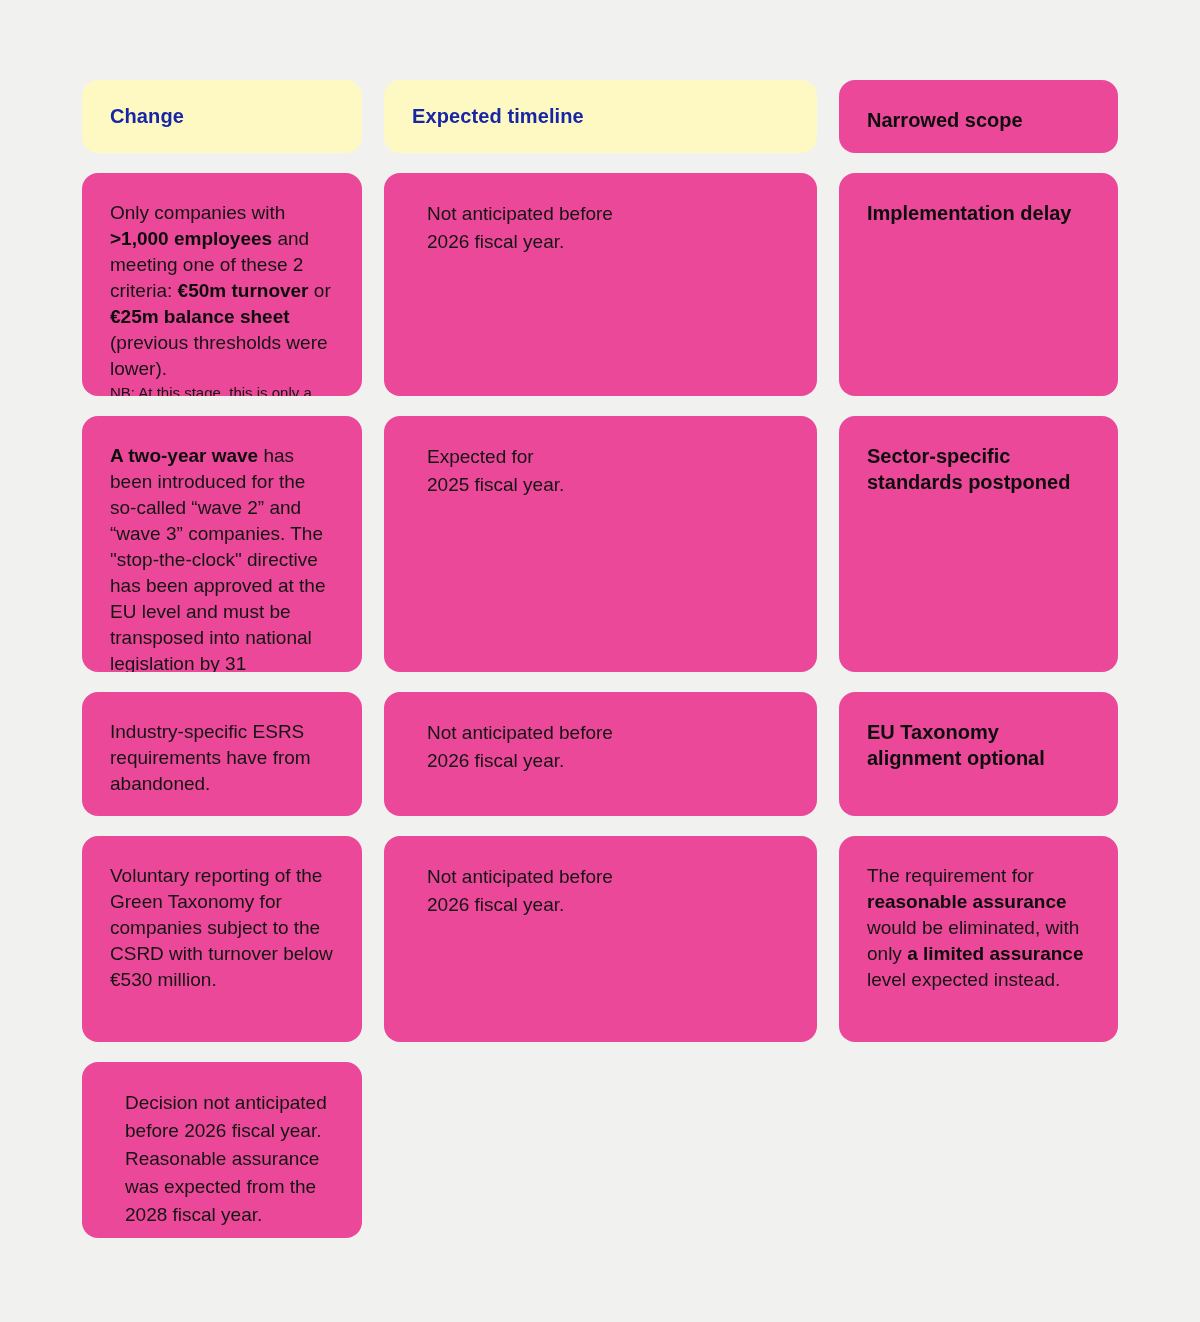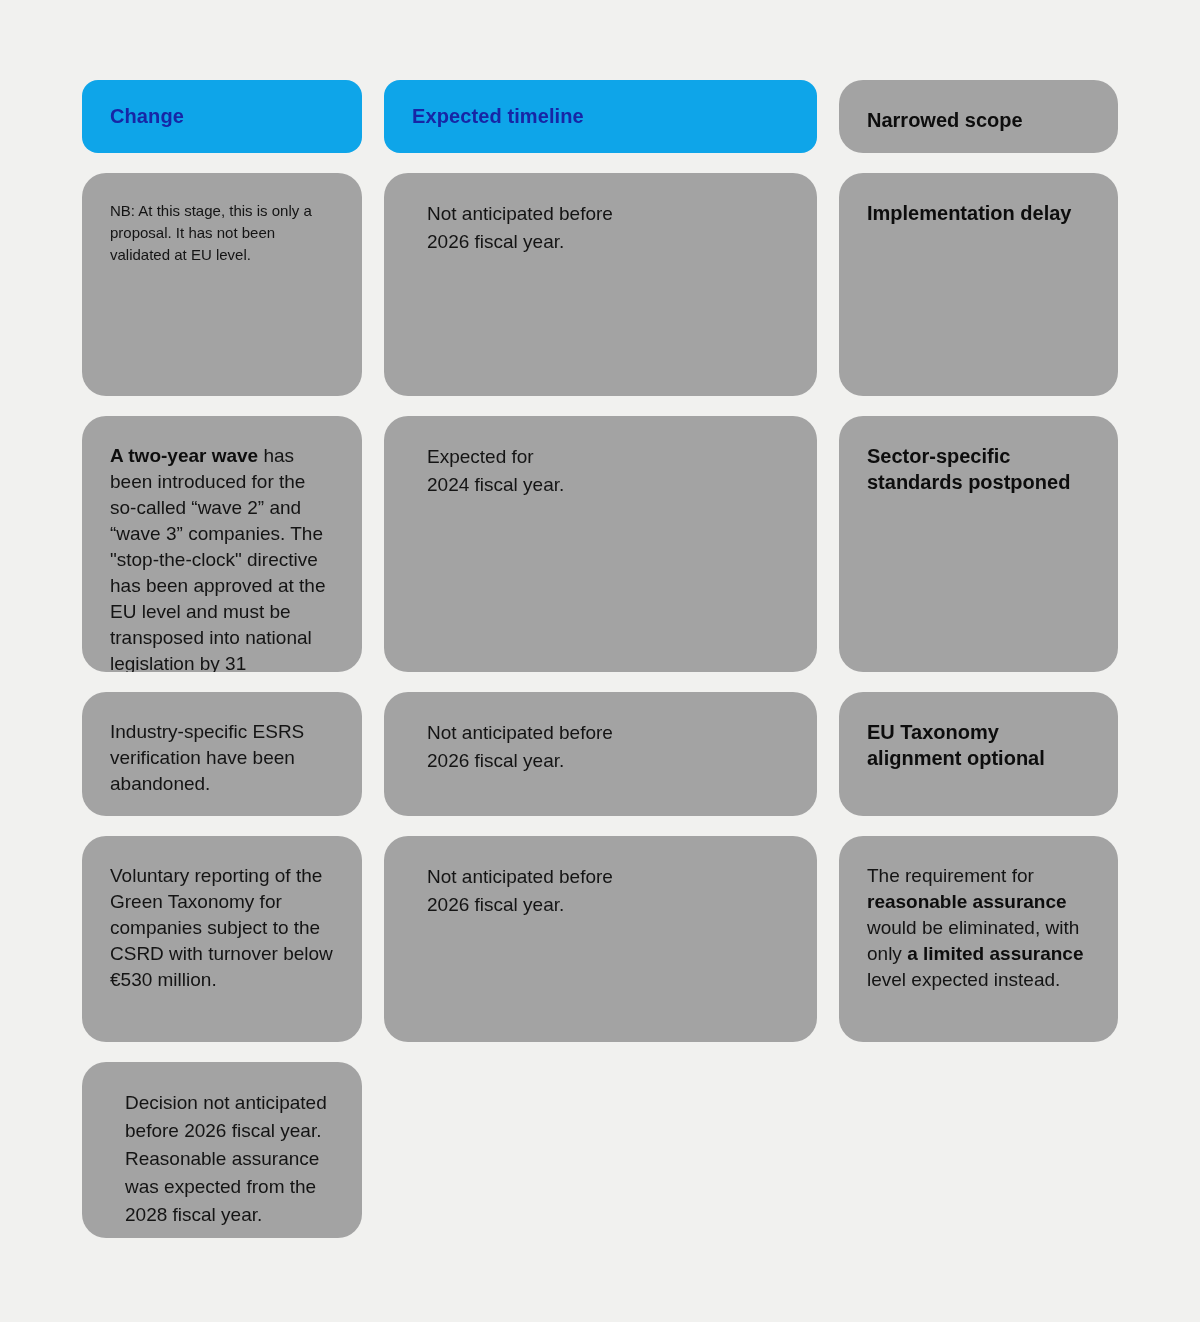--- a/index.html
+++ b/index.html
@@ -21,37 +21,37 @@
 
   .grid {
     display: grid;
     grid-template-columns: 280px 433px 279px;
     grid-template-rows: 73px 223px 256px 124px 206px 176px;
     column-gap: 22px;
     row-gap: 20px;
   }
 
   .header-cell {
-    background: #0ea5e9;
+    background: #fef9c3;
     border-radius: 16px;
     display: flex;
     align-items: center;
     padding: 0 28px;
   }
 
   .header-cell span {
     color: #1726a5;
     font-size: 20px;
     font-weight: 700;
     letter-spacing: 0.1px;
   }
 
   .card {
-    background: #a3a3a3;
-    border-radius: 24px;
+    background: #ec4899;
+    border-radius: 16px;
     padding: 27px 28px;
     overflow: hidden;
   }
 
   .change-label {
     font-size: 20px;
     font-weight: 700;
     line-height: 26px;
     color: #0d0d0d;
   }
@@ -88,43 +88,44 @@
       <span>Change</span>
     </div>
     <div class="header-cell">
       <span>Expected timeline</span>
     </div>
 
     <div class="card">
       <div class="change-label">Narrowed scope</div>
     </div>
     <div class="card">
+      <p class="details-text">Only companies with <b>&gt;1,000 employees</b> and meeting one of these 2 criteria: <b>€50m turnover</b> or <b>€25m balance sheet</b> (previous thresholds were lower).</p>
       <p class="note-text">NB: At this stage, this is only a proposal. It has not been validated at EU level.</p>
     </div>
     <div class="card">
       <p class="timeline-text">Not anticipated before
 2026 fiscal year.</p>
     </div>
 
     <div class="card">
       <div class="change-label">Implementation delay</div>
     </div>
     <div class="card">
       <p class="details-text"><b>A two-year wave</b> has been introduced for the so-called “wave 2” and “wave 3” companies. The "stop-the-clock" directive has been approved at the EU level and must be transposed into national legislation by 31 December 2025. France has already completed this transposition.</p>
     </div>
     <div class="card">
       <p class="timeline-text">Expected for
-2024 fiscal year.</p>
+2025 fiscal year.</p>
     </div>
 
     <div class="card">
       <div class="change-label">Sector-specific standards postponed</div>
     </div>
     <div class="card">
-      <p class="details-text">Industry-specific ESRS verification have been abandoned.</p>
+      <p class="details-text">Industry-specific ESRS requirements have from abandoned.</p>
     </div>
     <div class="card">
       <p class="timeline-text">Not anticipated before
 2026 fiscal year.</p>
     </div>
 
     <div class="card">
       <div class="change-label">EU Taxonomy alignment optional</div>
     </div>
     <div class="card">

